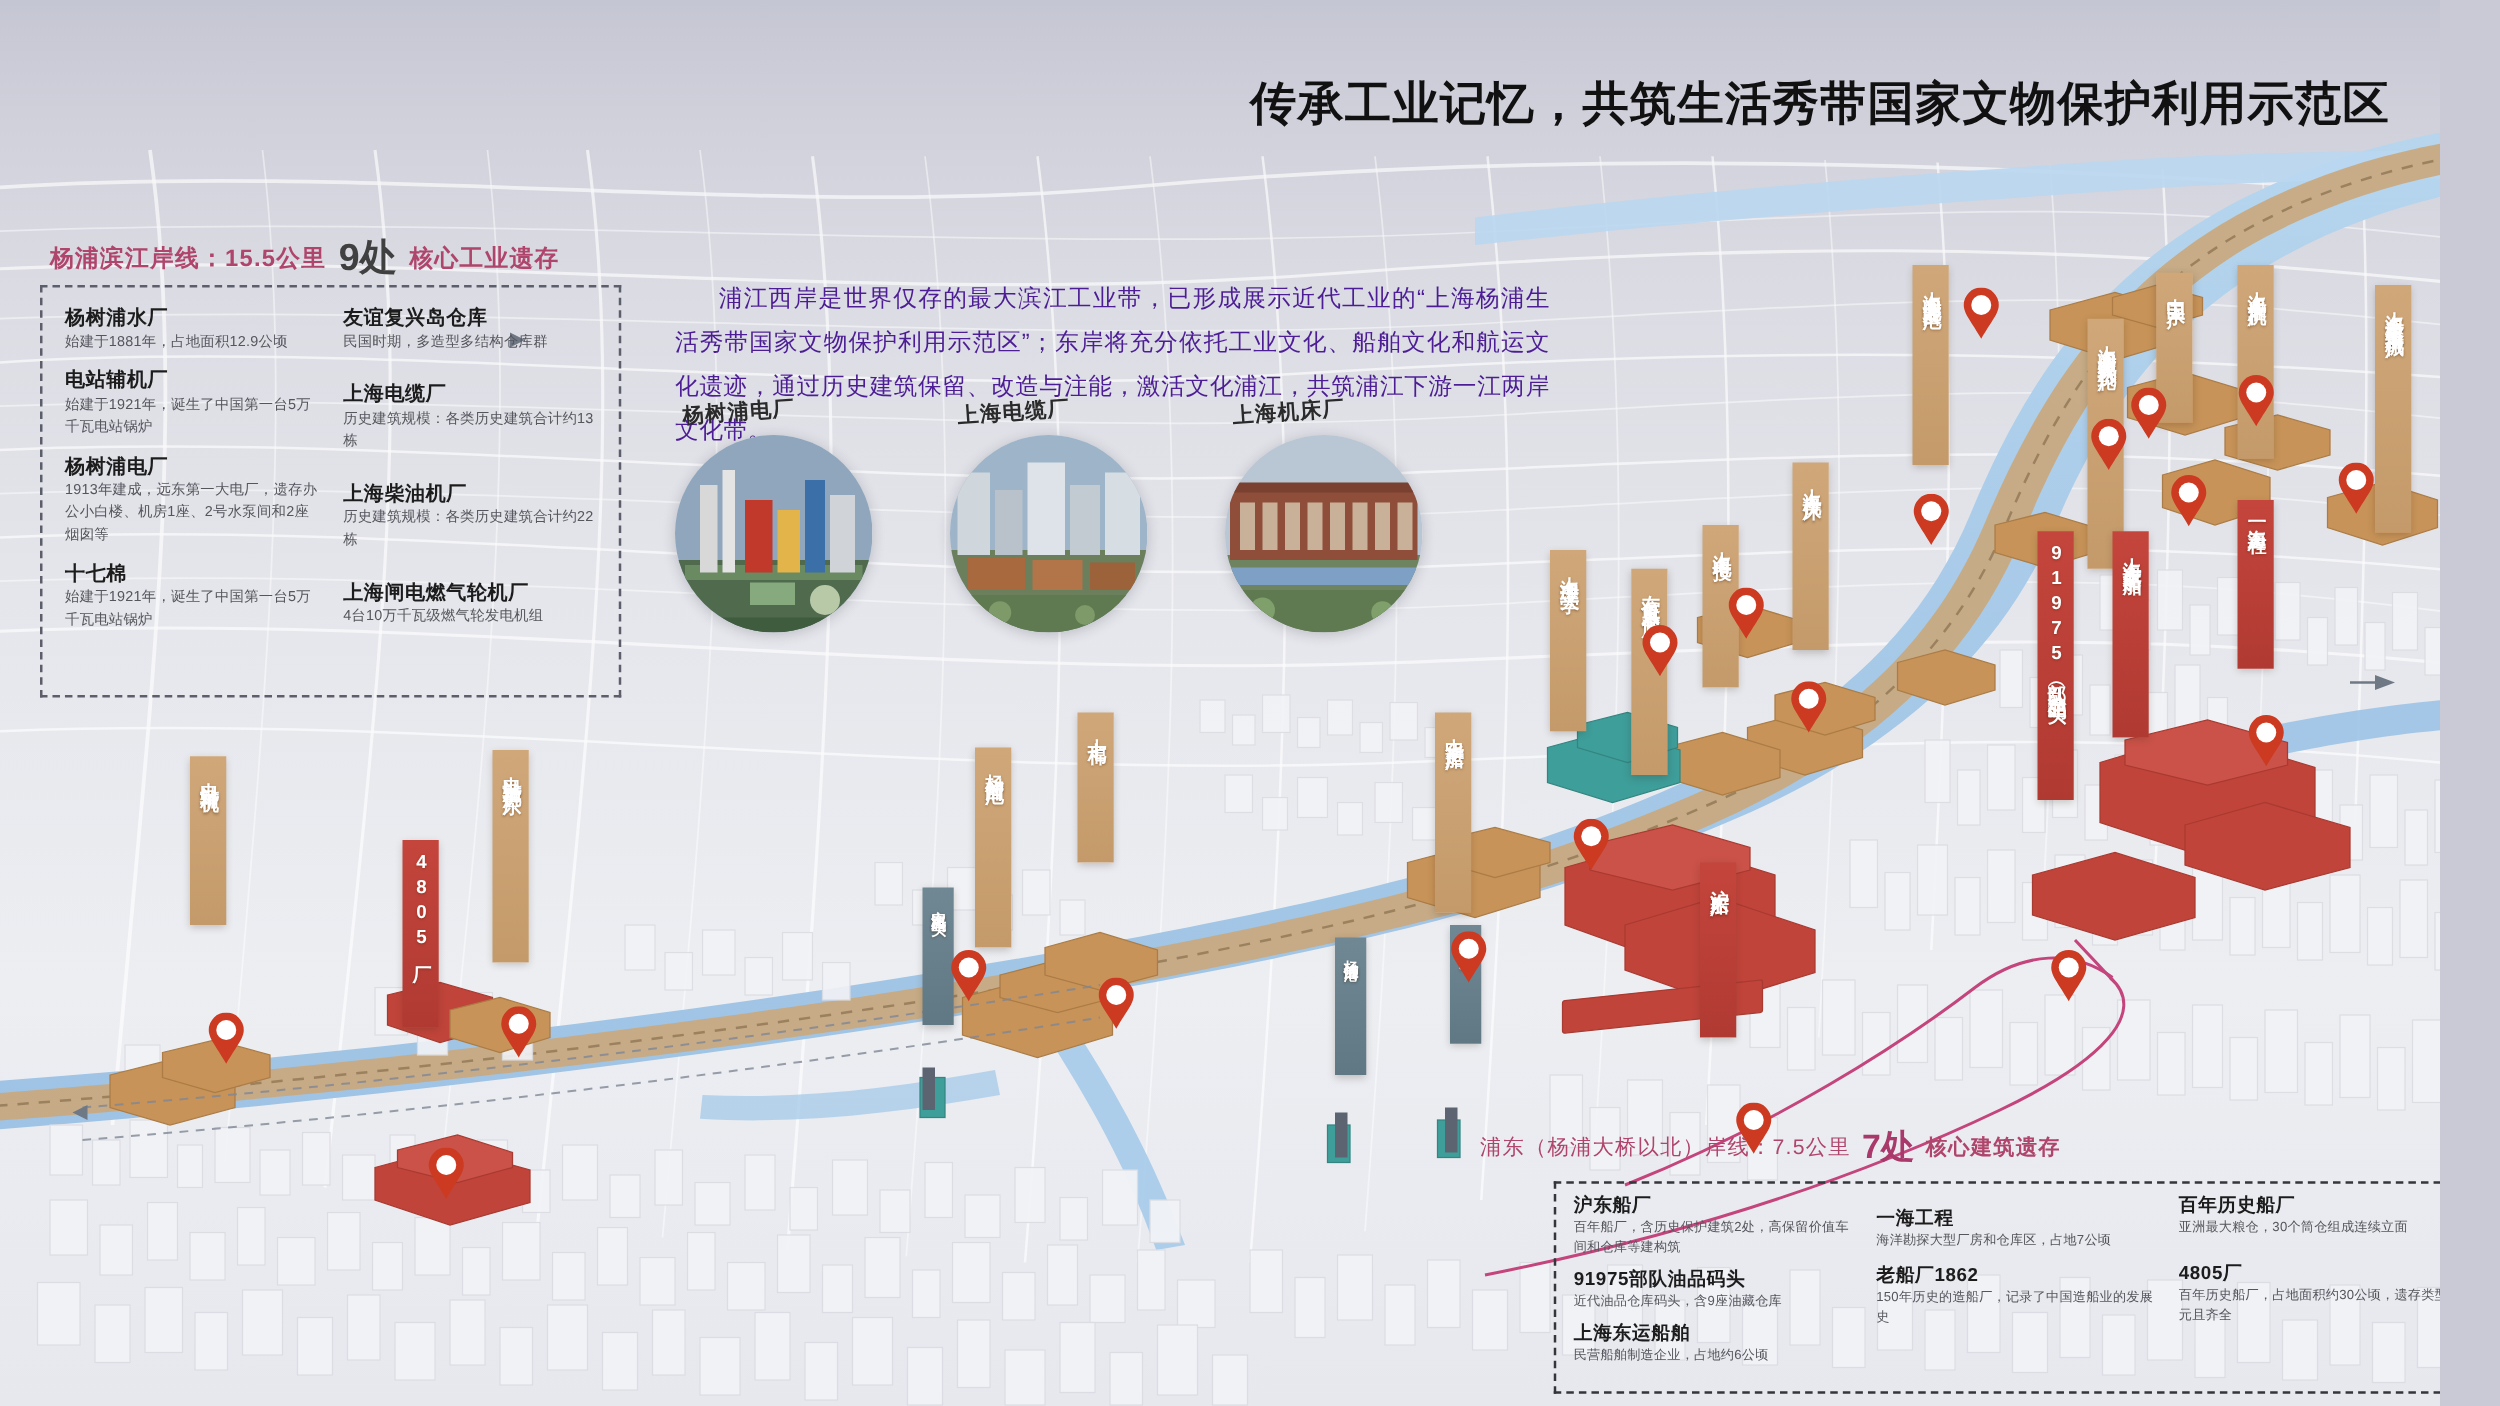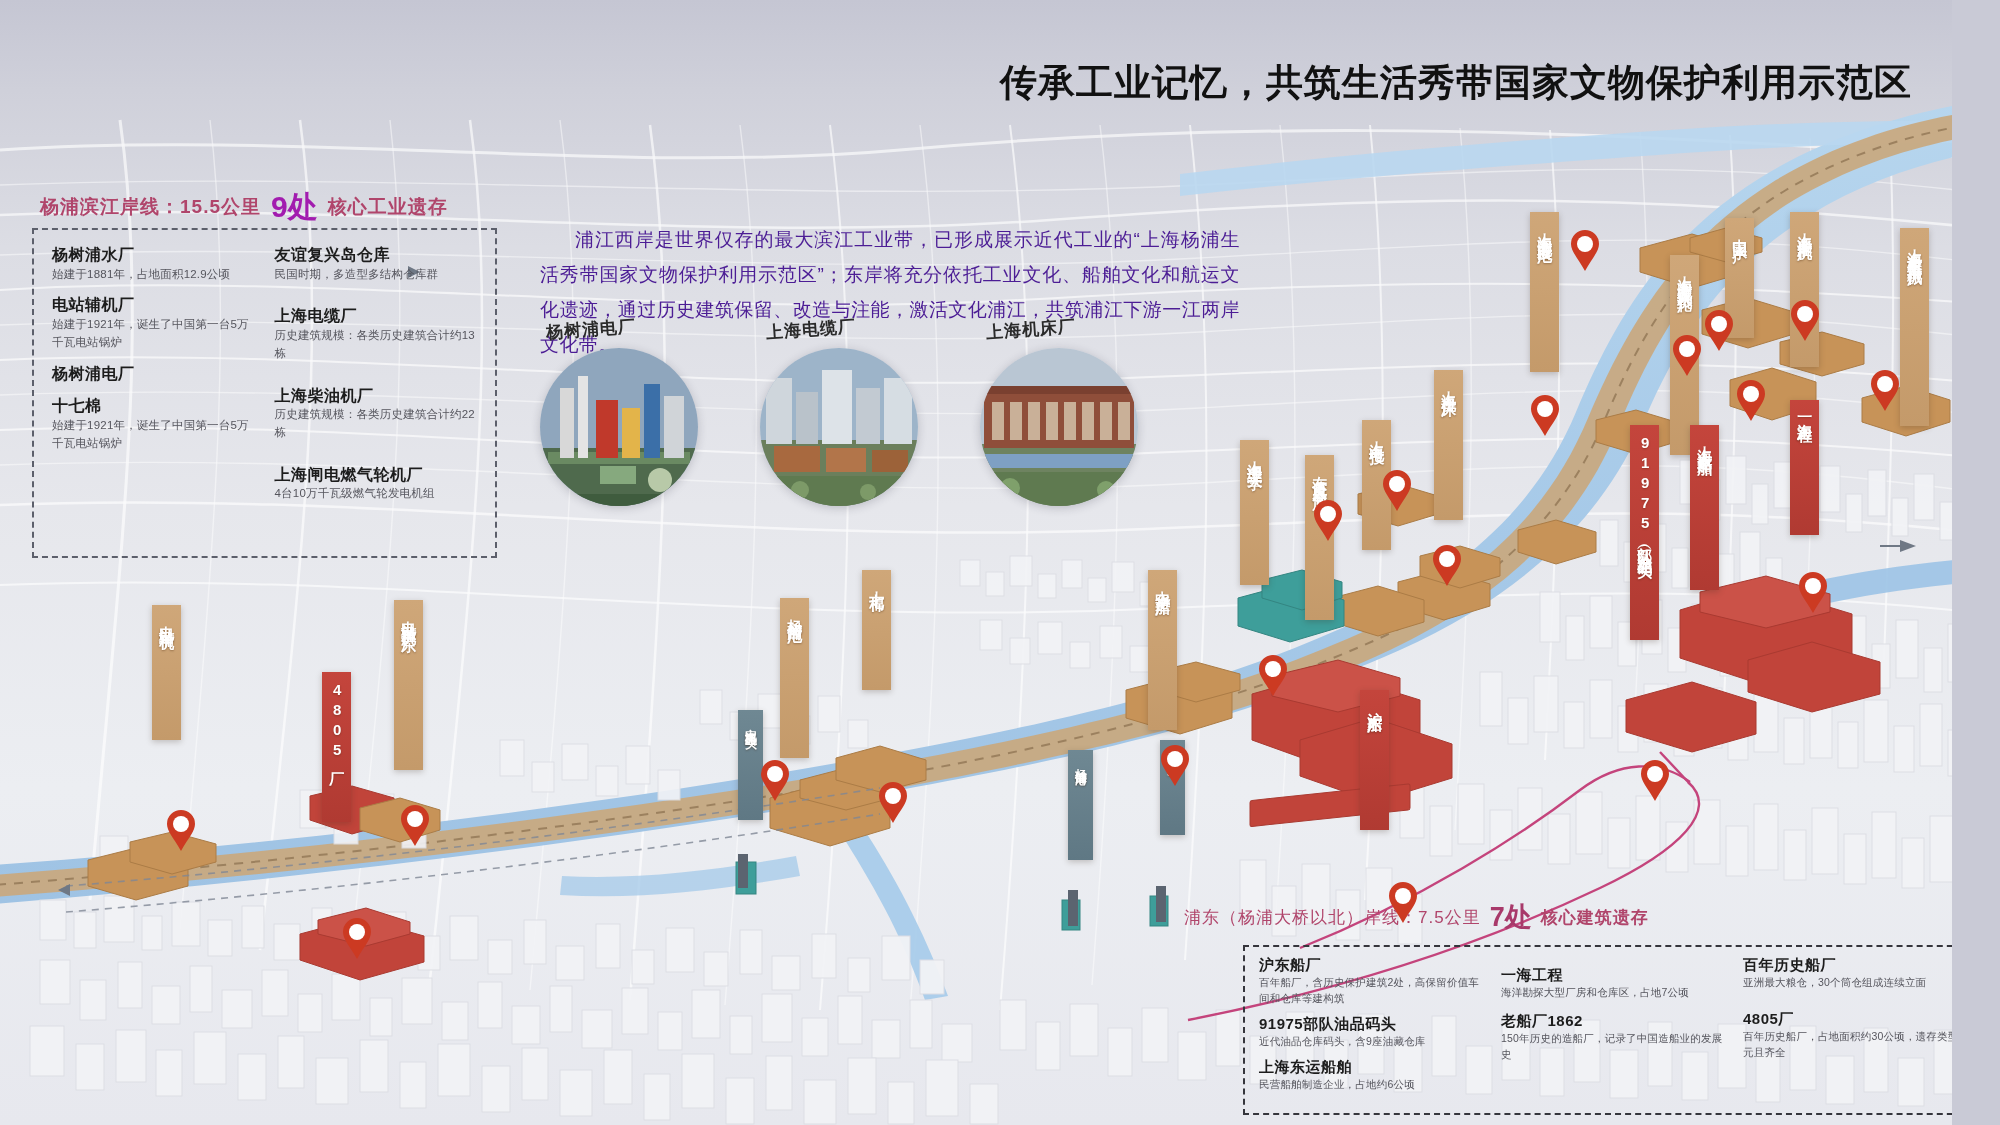--- a/index.html
+++ b/index.html
@@ -35,21 +35,21 @@
     font-family:"Liberation Sans","DejaVu Sans",sans-serif;
   }
 
   
   .west-head {
     position:absolute; left:40px; top:193px;
     display:flex; align-items:flex-end; gap:10px;
     color:#b0456b; white-space:nowrap;
   }
   .west-head .t1 { font-size:19px; font-weight:bold; letter-spacing:1px; }
-  .west-head .big { font-size:30px; font-weight:bold; line-height:.9; color:#a21caf; }
+  .west-head .big { font-size:30px; font-weight:bold; line-height:.9; color:#404040; }
   .west-head .t2 { font-size:19px; font-weight:bold; letter-spacing:1px;text-align:right; }
 
   
   .west-panel {
     position:absolute; left:32px; top:228px; width:465px; height:330px;
     border:2px dashed #5c5f6b;
     padding:14px 16px 10px 18px;
     display:flex; gap:18px;
   }
   .west-col { width:210px; }
@@ -519,20 +519,21 @@
       <div class="entry">
         <div class="name">杨树浦水厂</div>
         <div class="desc">始建于1881年，占地面积12.9公顷</div>
       </div>
       <div class="entry">
         <div class="name">电站辅机厂</div>
         <div class="desc">始建于1921年，诞生了中国第一台5万千瓦电站锅炉</div>
       </div>
       <div class="entry">
         <div class="name">杨树浦电厂</div>
+        <div class="desc">1913年建成，远东第一大电厂，遗存办公小白楼、机房1座、2号水泵间和2座烟囱等</div>
       </div>
       <div class="entry">
         <div class="name">十七棉</div>
         <div class="desc">始建于1921年，诞生了中国第一台5万千瓦电站锅炉</div>
       </div>
     </div>
     <div class="west-col">
       <div class="entry">
         <div class="name">友谊复兴岛仓库</div>
         <div class="desc">民国时期，多造型多结构仓库群</div>

